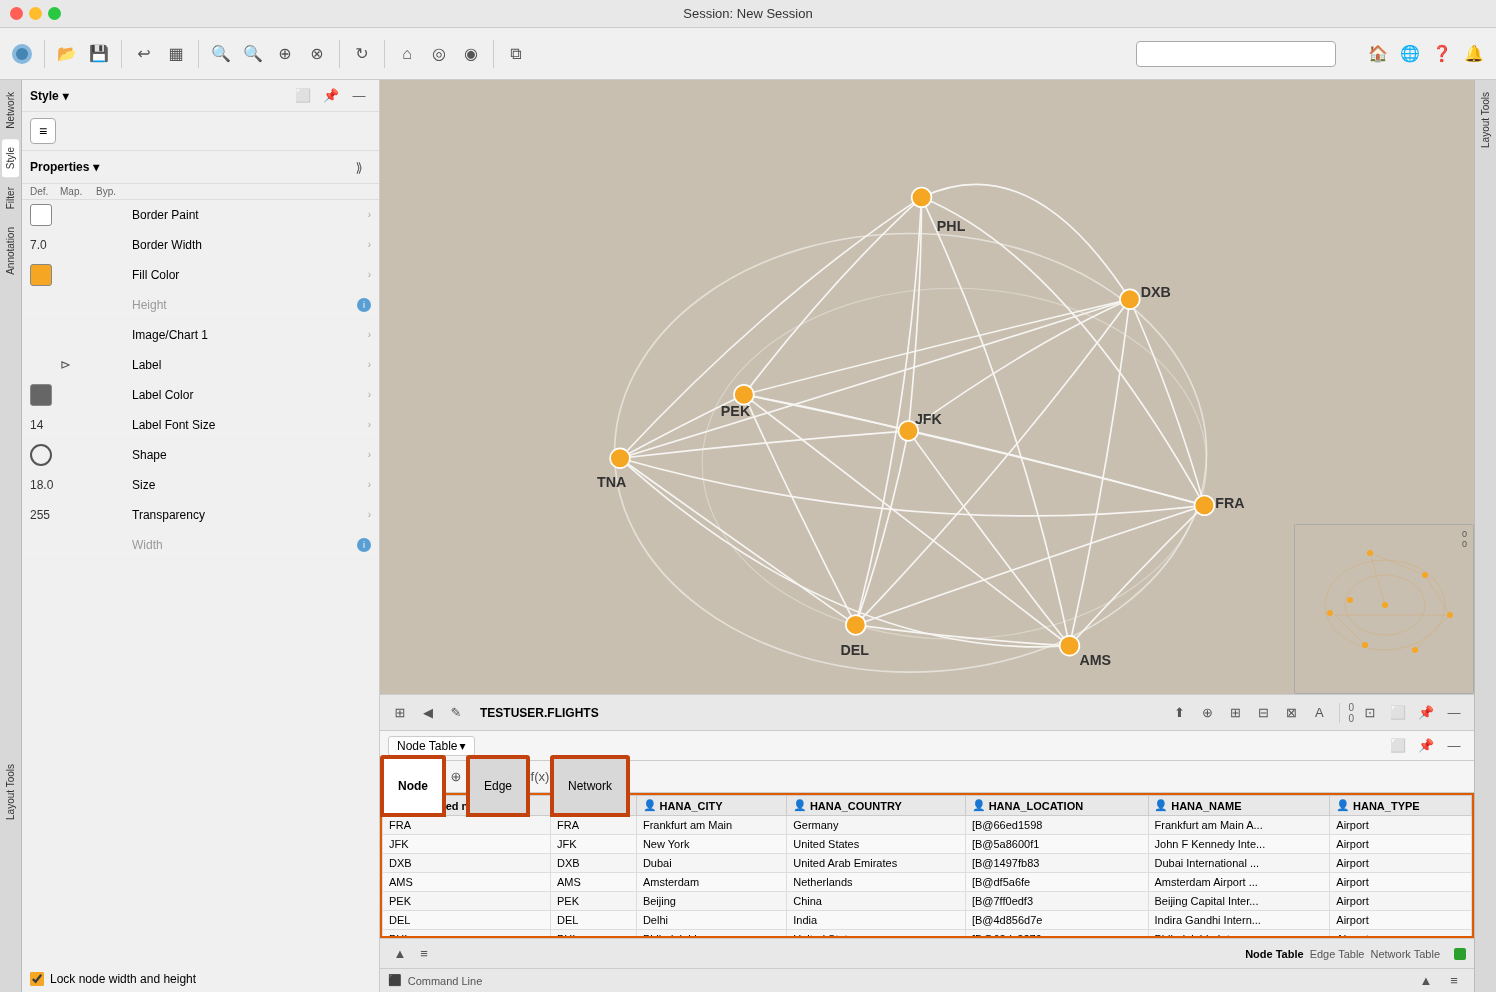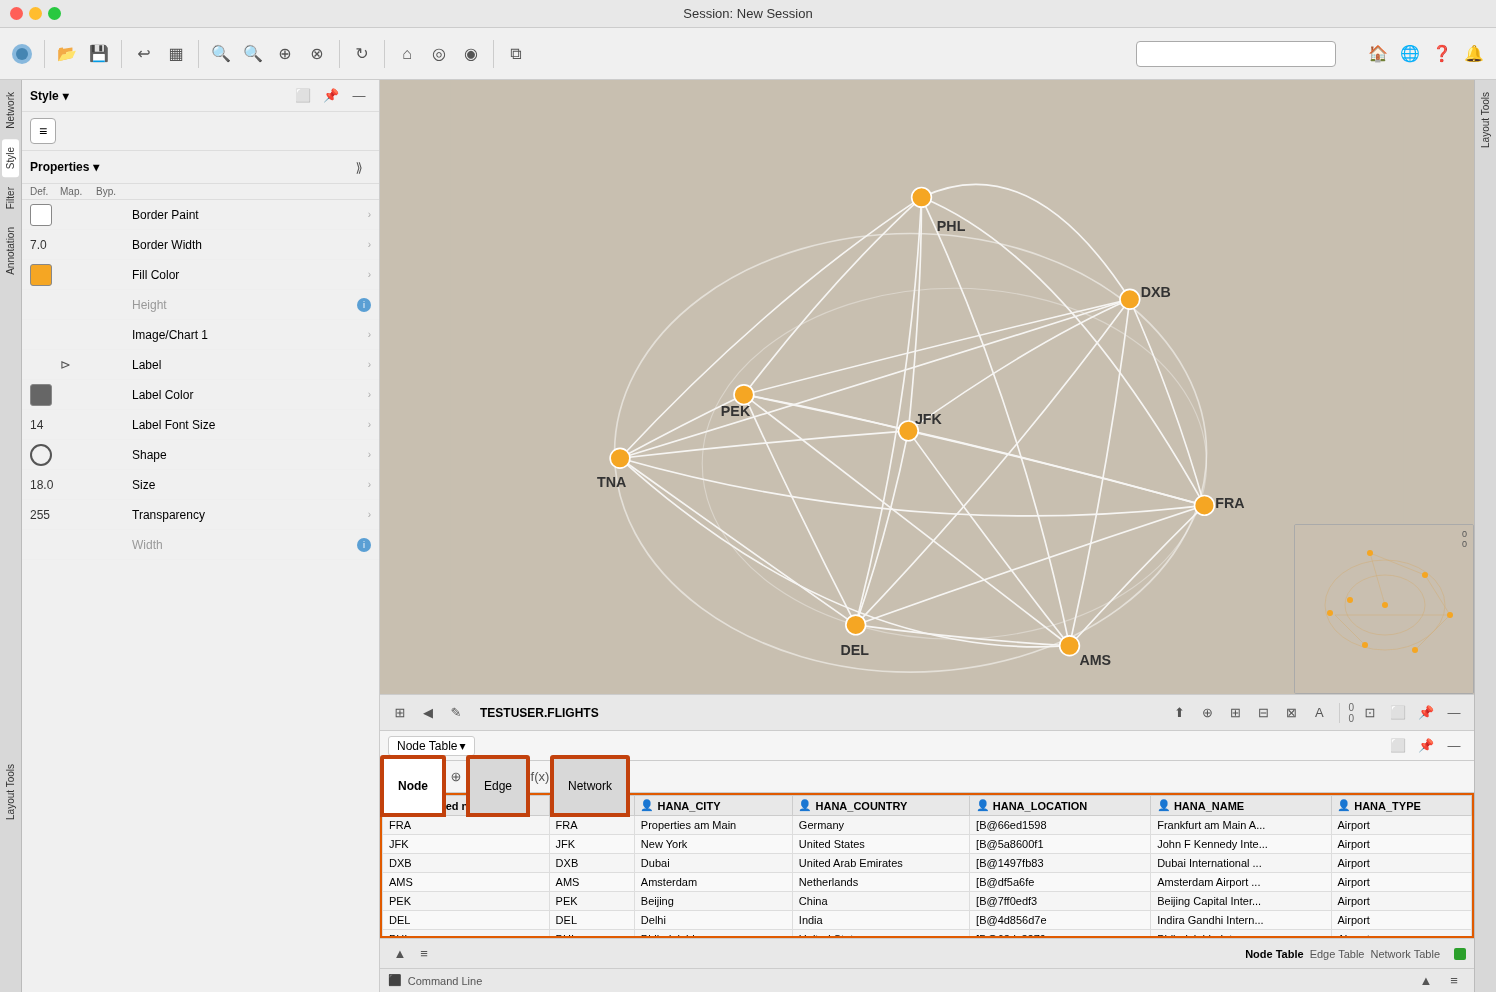--- a/index.html
+++ b/index.html
@@ -319,20 +319,24 @@
       <div class="prop-row">
         <div class="col-def"></div>
         <div class="col-map"></div>
         <div class="col-byp"></div>
         <div class="prop-name dim">Width</div>
         <div class="info-icon">i</div>
       </div>
 
     </div>
 
+    <div class="lock-row">
+      <input type="checkbox" checked="" style="">
+      <label>Lock node width and height</label>
+    </div>
 
     <div style="position:absolute; left:0; bottom:160px; width:22px; background:#d8d8d8; border-right:1px solid #bbb; display:flex; flex-direction:column; align-items:center; padding:4px 0;">
       <span class="layout-tools-tab">Layout Tools</span>
     </div>
   </div>
 
   <div class="canvas-area">
 
     <div class="network-canvas">
       <svg class="network-svg" viewBox="0 0 870 560" preserveAspectRatio="xMidYMid meet">
@@ -563,21 +567,21 @@
                   <span>👤</span>
                   HANA_TYPE
                 </span>
               </th>
             </tr>
           </thead>
           <tbody id="table-body">
           <tr>
       <td>FRA</td>
       <td>FRA</td>
-      <td>Properties am Main</td>
+      <td>Frankfurt am Main</td>
       <td>Germany</td>
       <td>[B@66ed1598</td>
       <td>Frankfurt am Main A...</td>
       <td>Airport</td>
     </tr>
               <tr>
       <td>JFK</td>
       <td>JFK</td>
       <td>New York</td>
       <td>United States</td>

